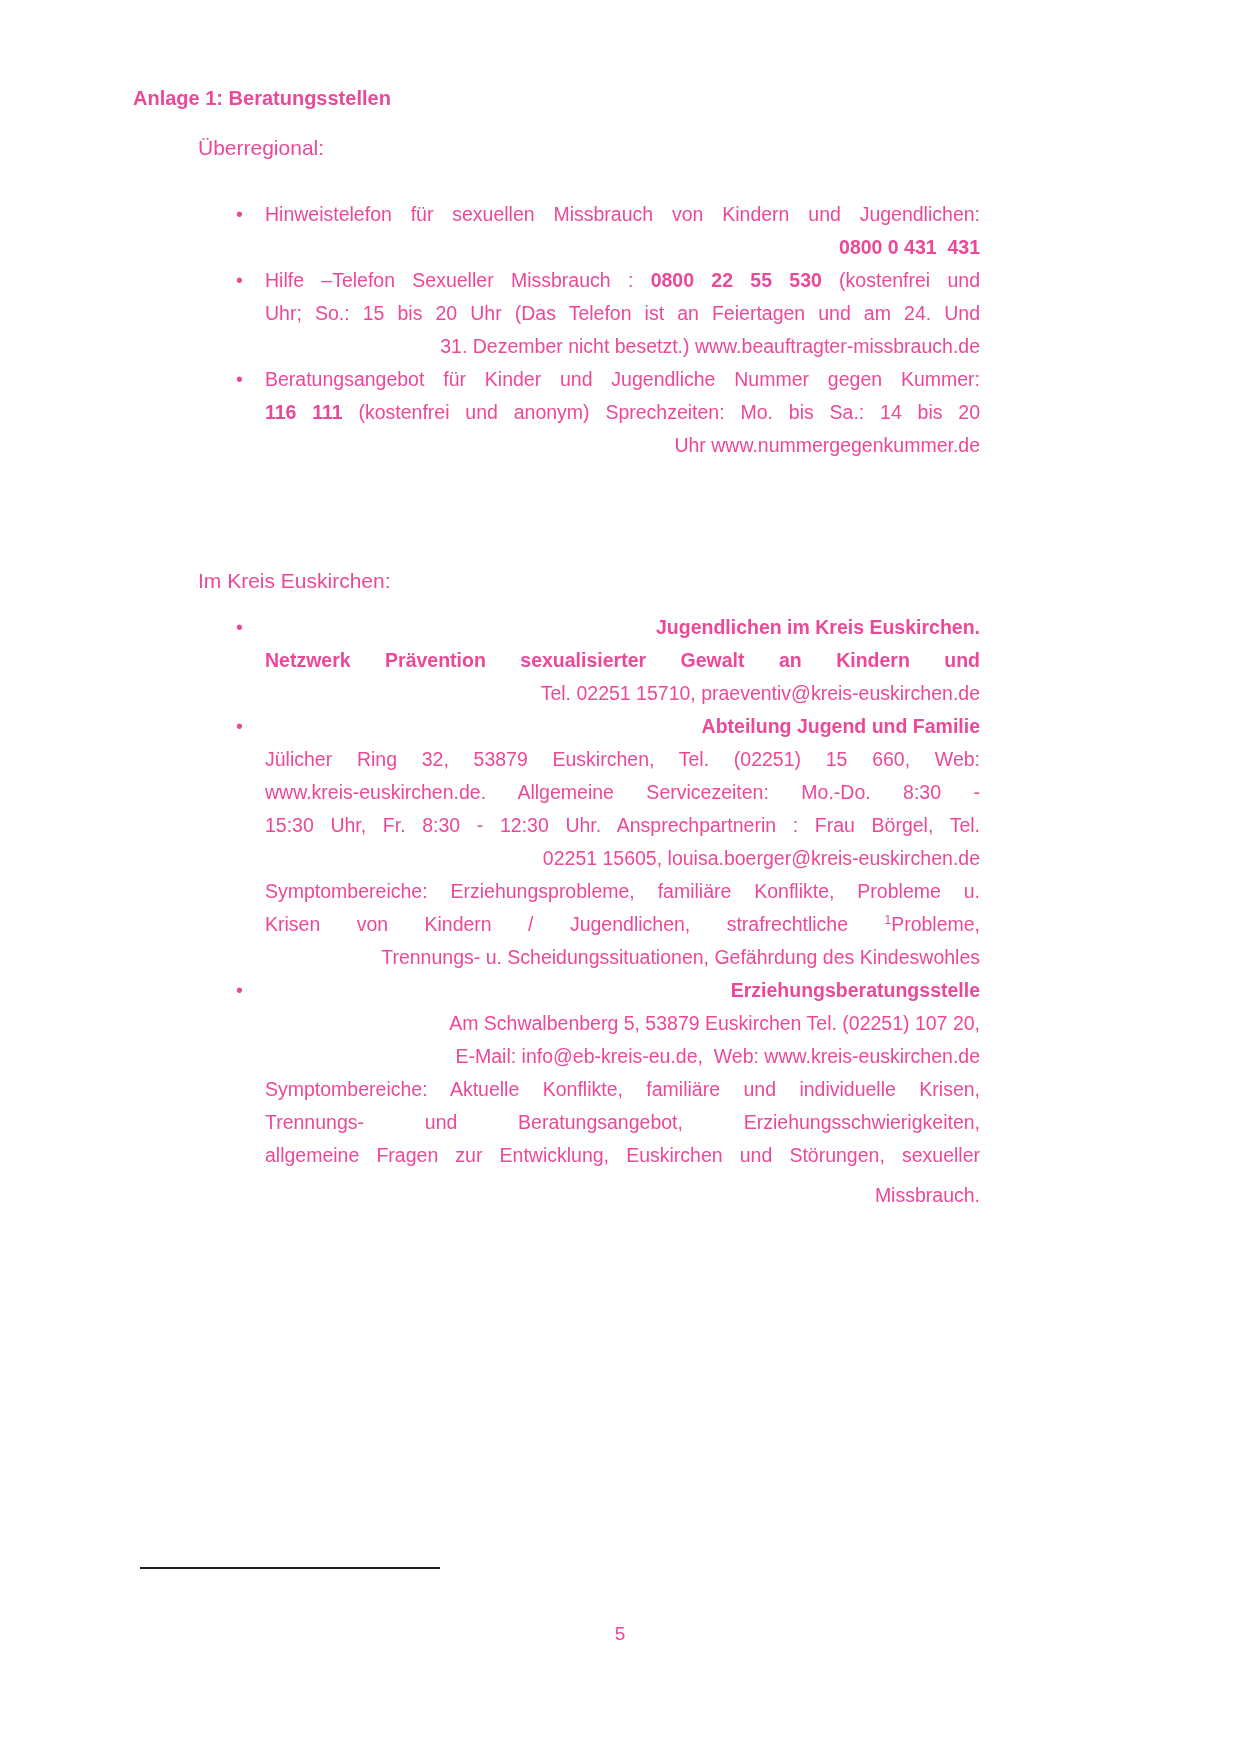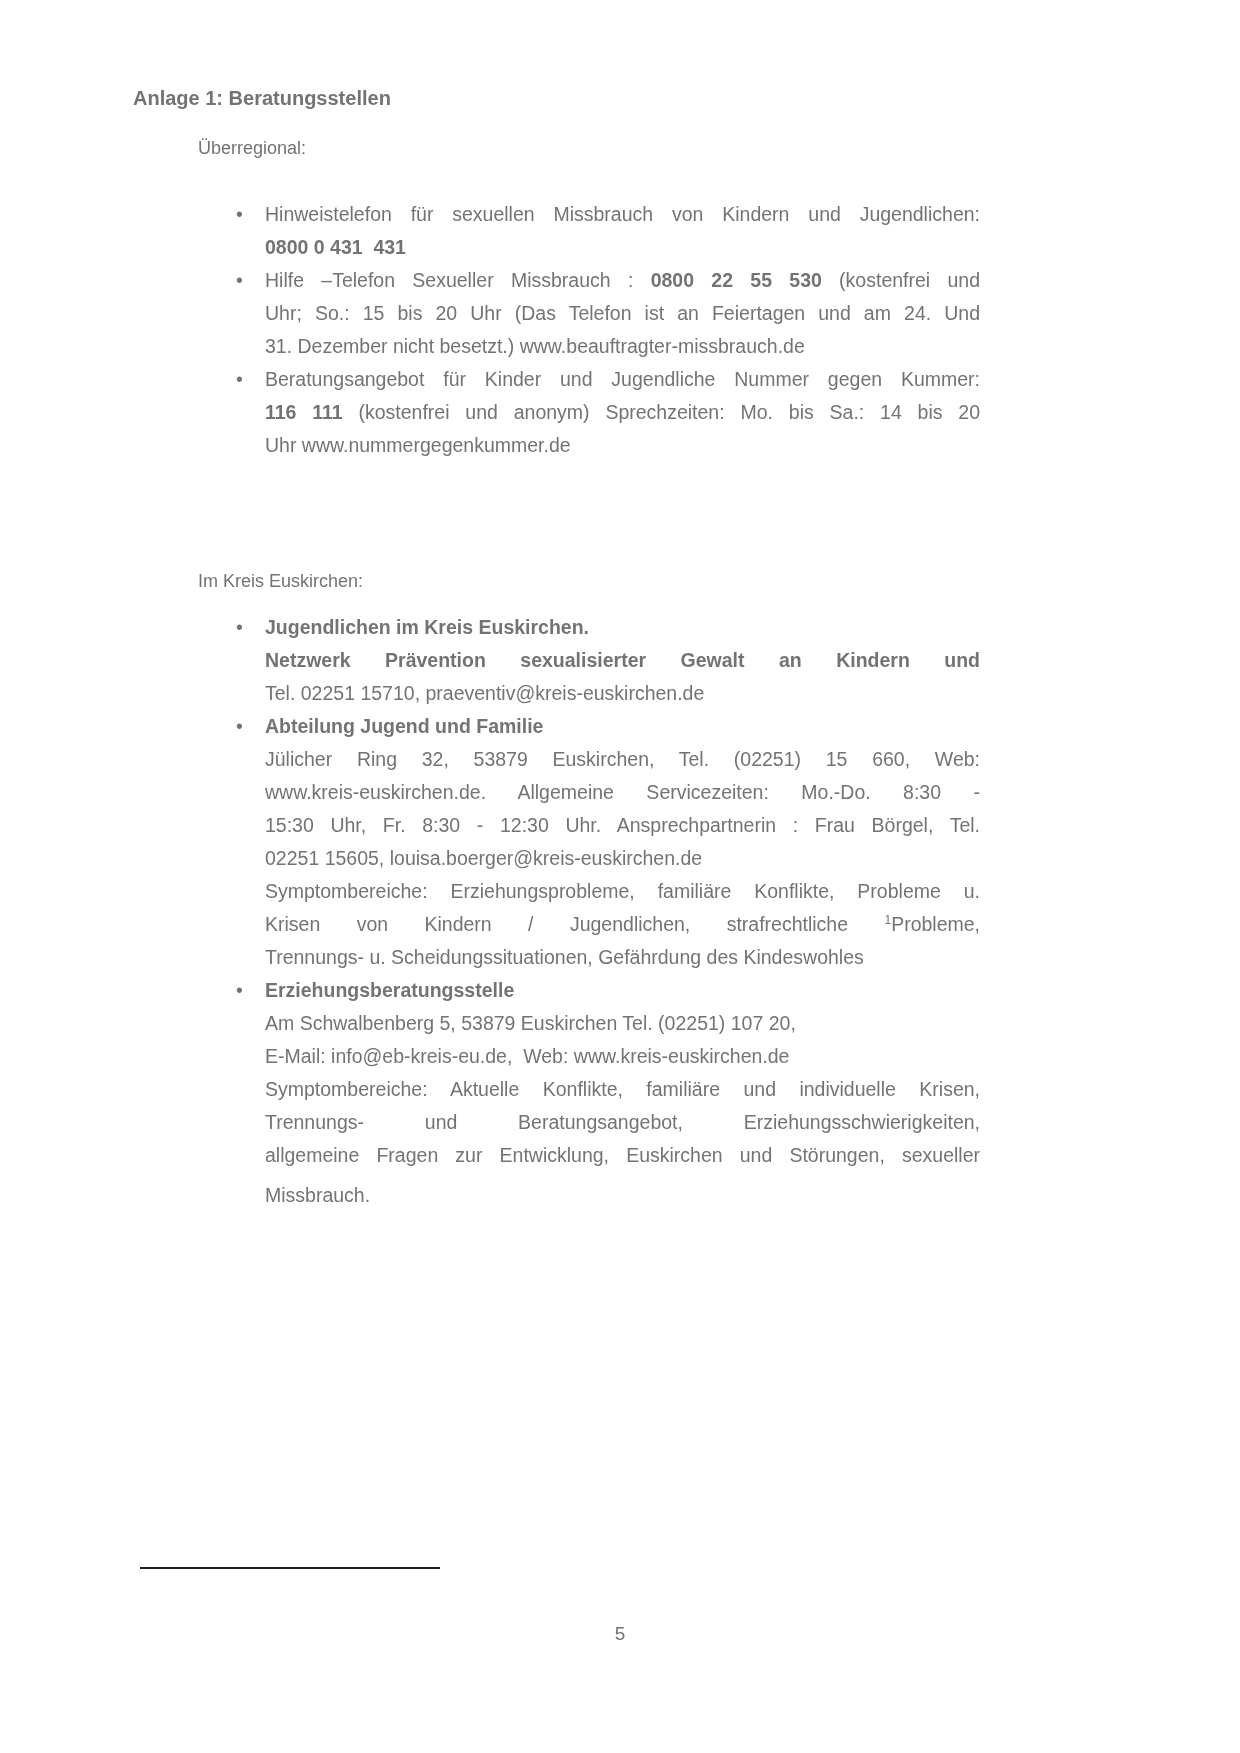--- a/index.html
+++ b/index.html
@@ -1,43 +1,43 @@
 <!DOCTYPE html>
 <html><head>
 <meta charset="utf-8">
 <style>
   html,body{margin:0;padding:0;}
   .page{
     position:relative;
     width:1240px;height:1753px;
     background:#ffffff;
-    color:#737373;
+    color:#ec4899;
     font-family:"Liberation Sans",sans-serif;
     overflow:hidden;
   }
   .heading{
     position:absolute;left:133px;top:86px;
     font-size:20px;font-weight:bold;line-height:24px;
   }
   .slabel{
     position:absolute;left:198px;
-    font-size:18px;line-height:24px;
+    font-size:21px;line-height:24px;
   }
   #label1{top:136px;}
   #label2{top:553px;margin-top:16px;}
   .blist{
     position:absolute;left:236px;width:744px;
     font-size:19.5px;line-height:33px;
   }
   #list1{top:198px;}
   #list2{top:611px;}
   .item{display:flex;align-items:flex-start;}
   .marker{width:29px;flex:none;}
   .lines{width:715px;flex:none;}
-  .line{white-space:pre;}
+  .line{white-space:pre;text-align:right;}
   .line.j{white-space:normal;text-align:justify;text-align-last:justify;}
   .b{font-weight:bold;}
   .gap{margin-top:7px;}
   sup.fn{font-size:12px;line-height:0;vertical-align:super;}
   .fnrule{
     position:absolute;left:140px;top:1567px;
     width:300px;height:2px;background:#1e1e1e;
   }
   .pagenum{
     position:absolute;left:0;top:1622px;width:100%;

